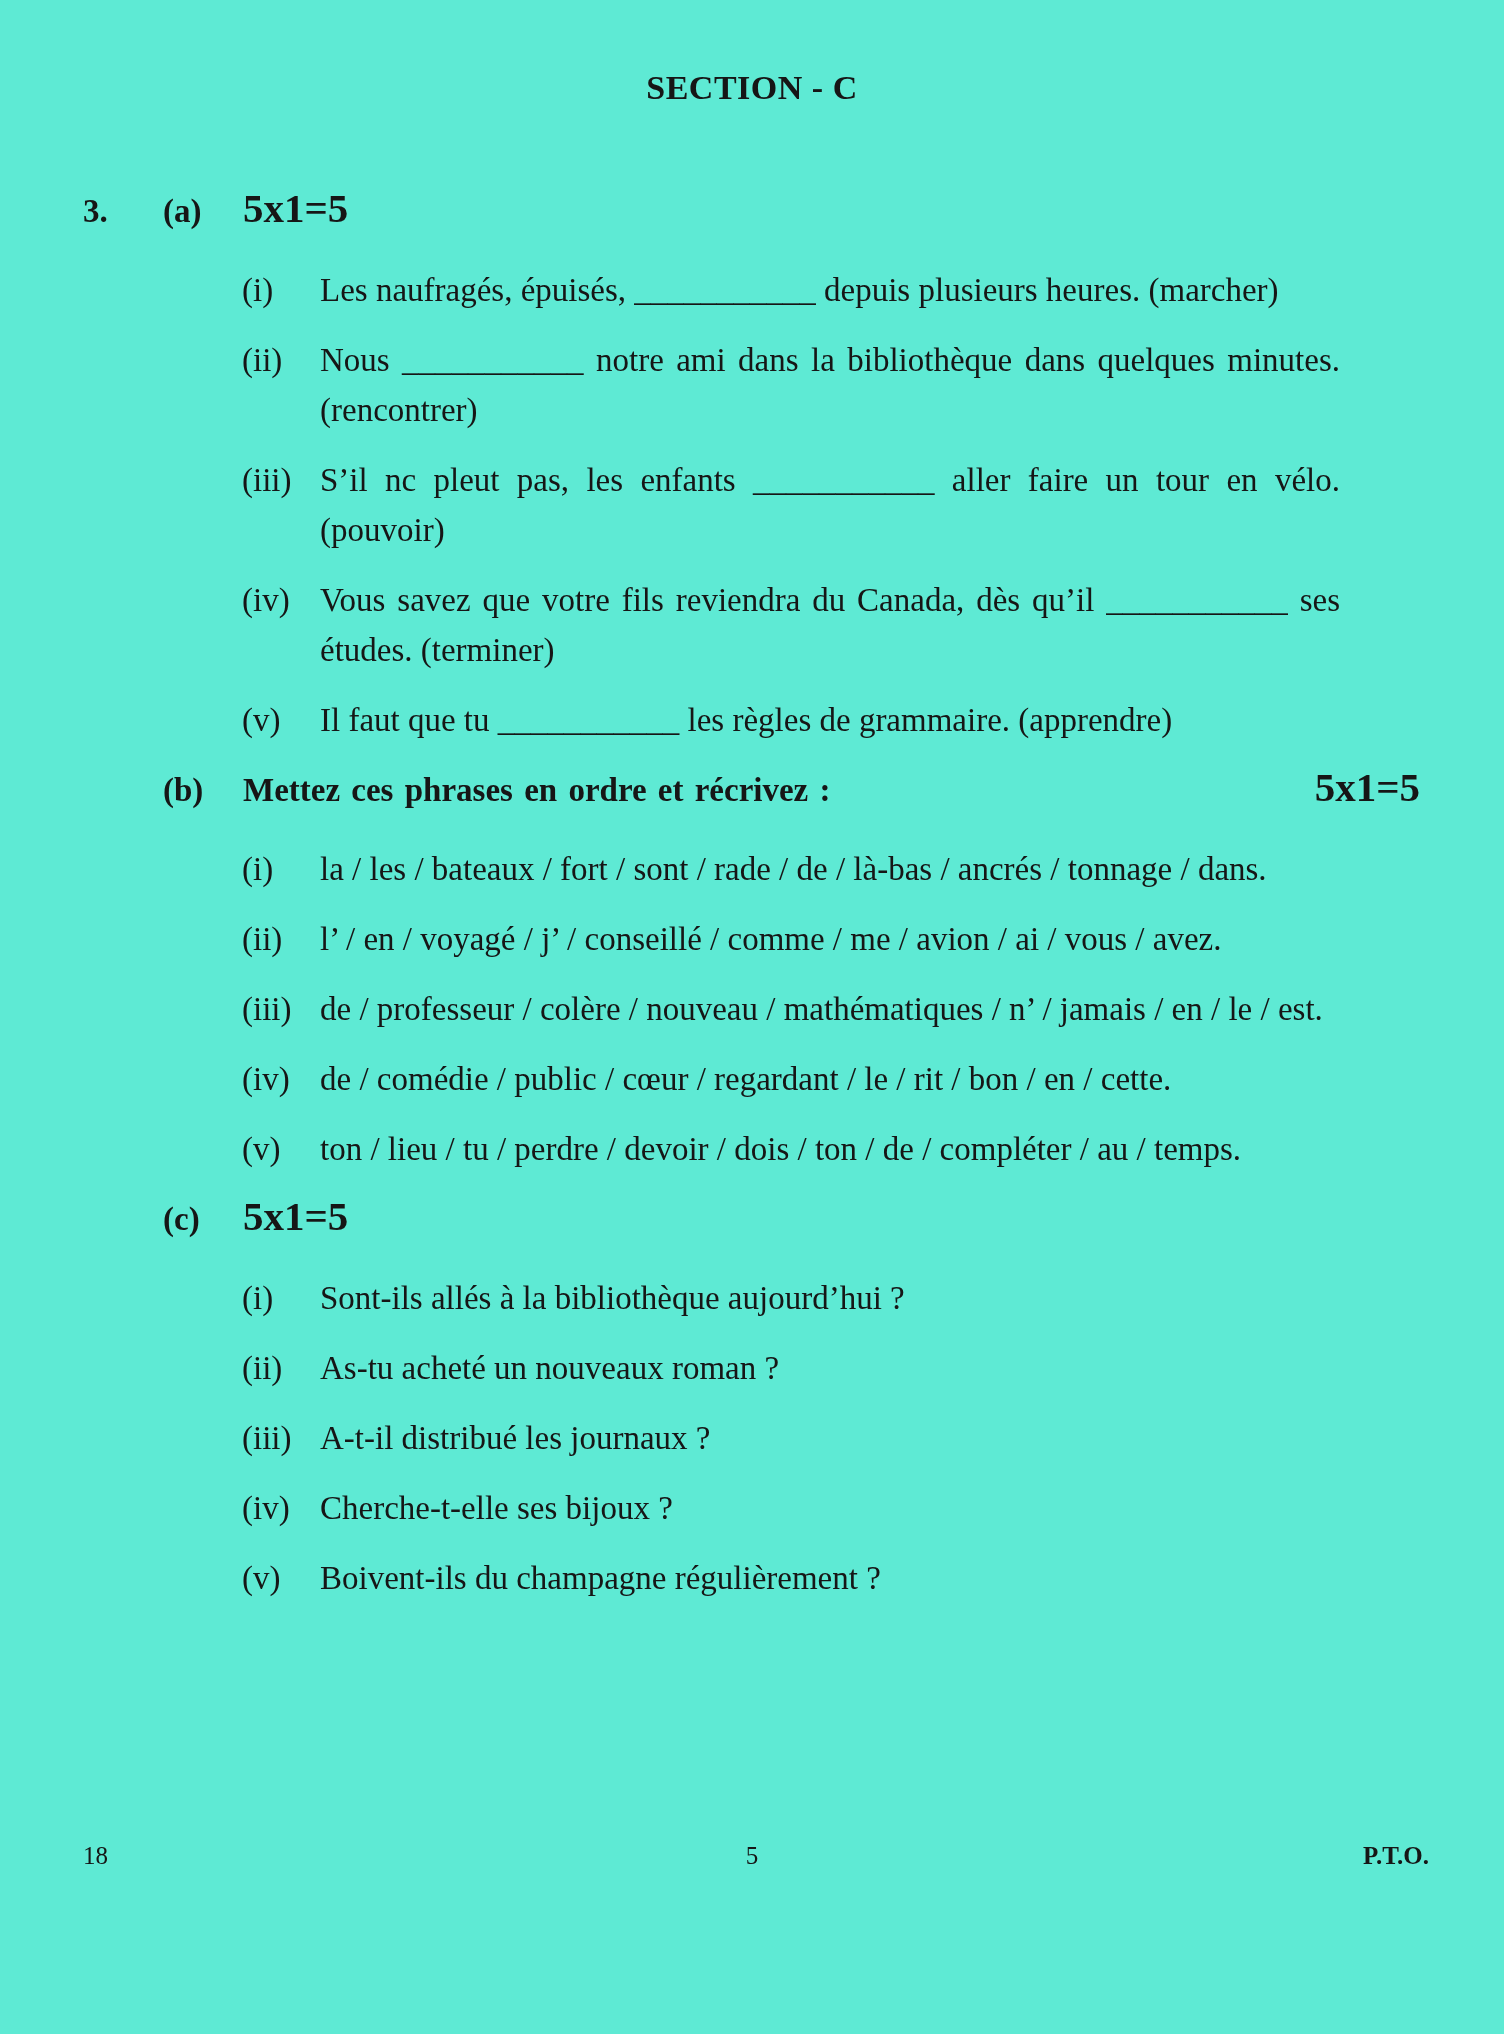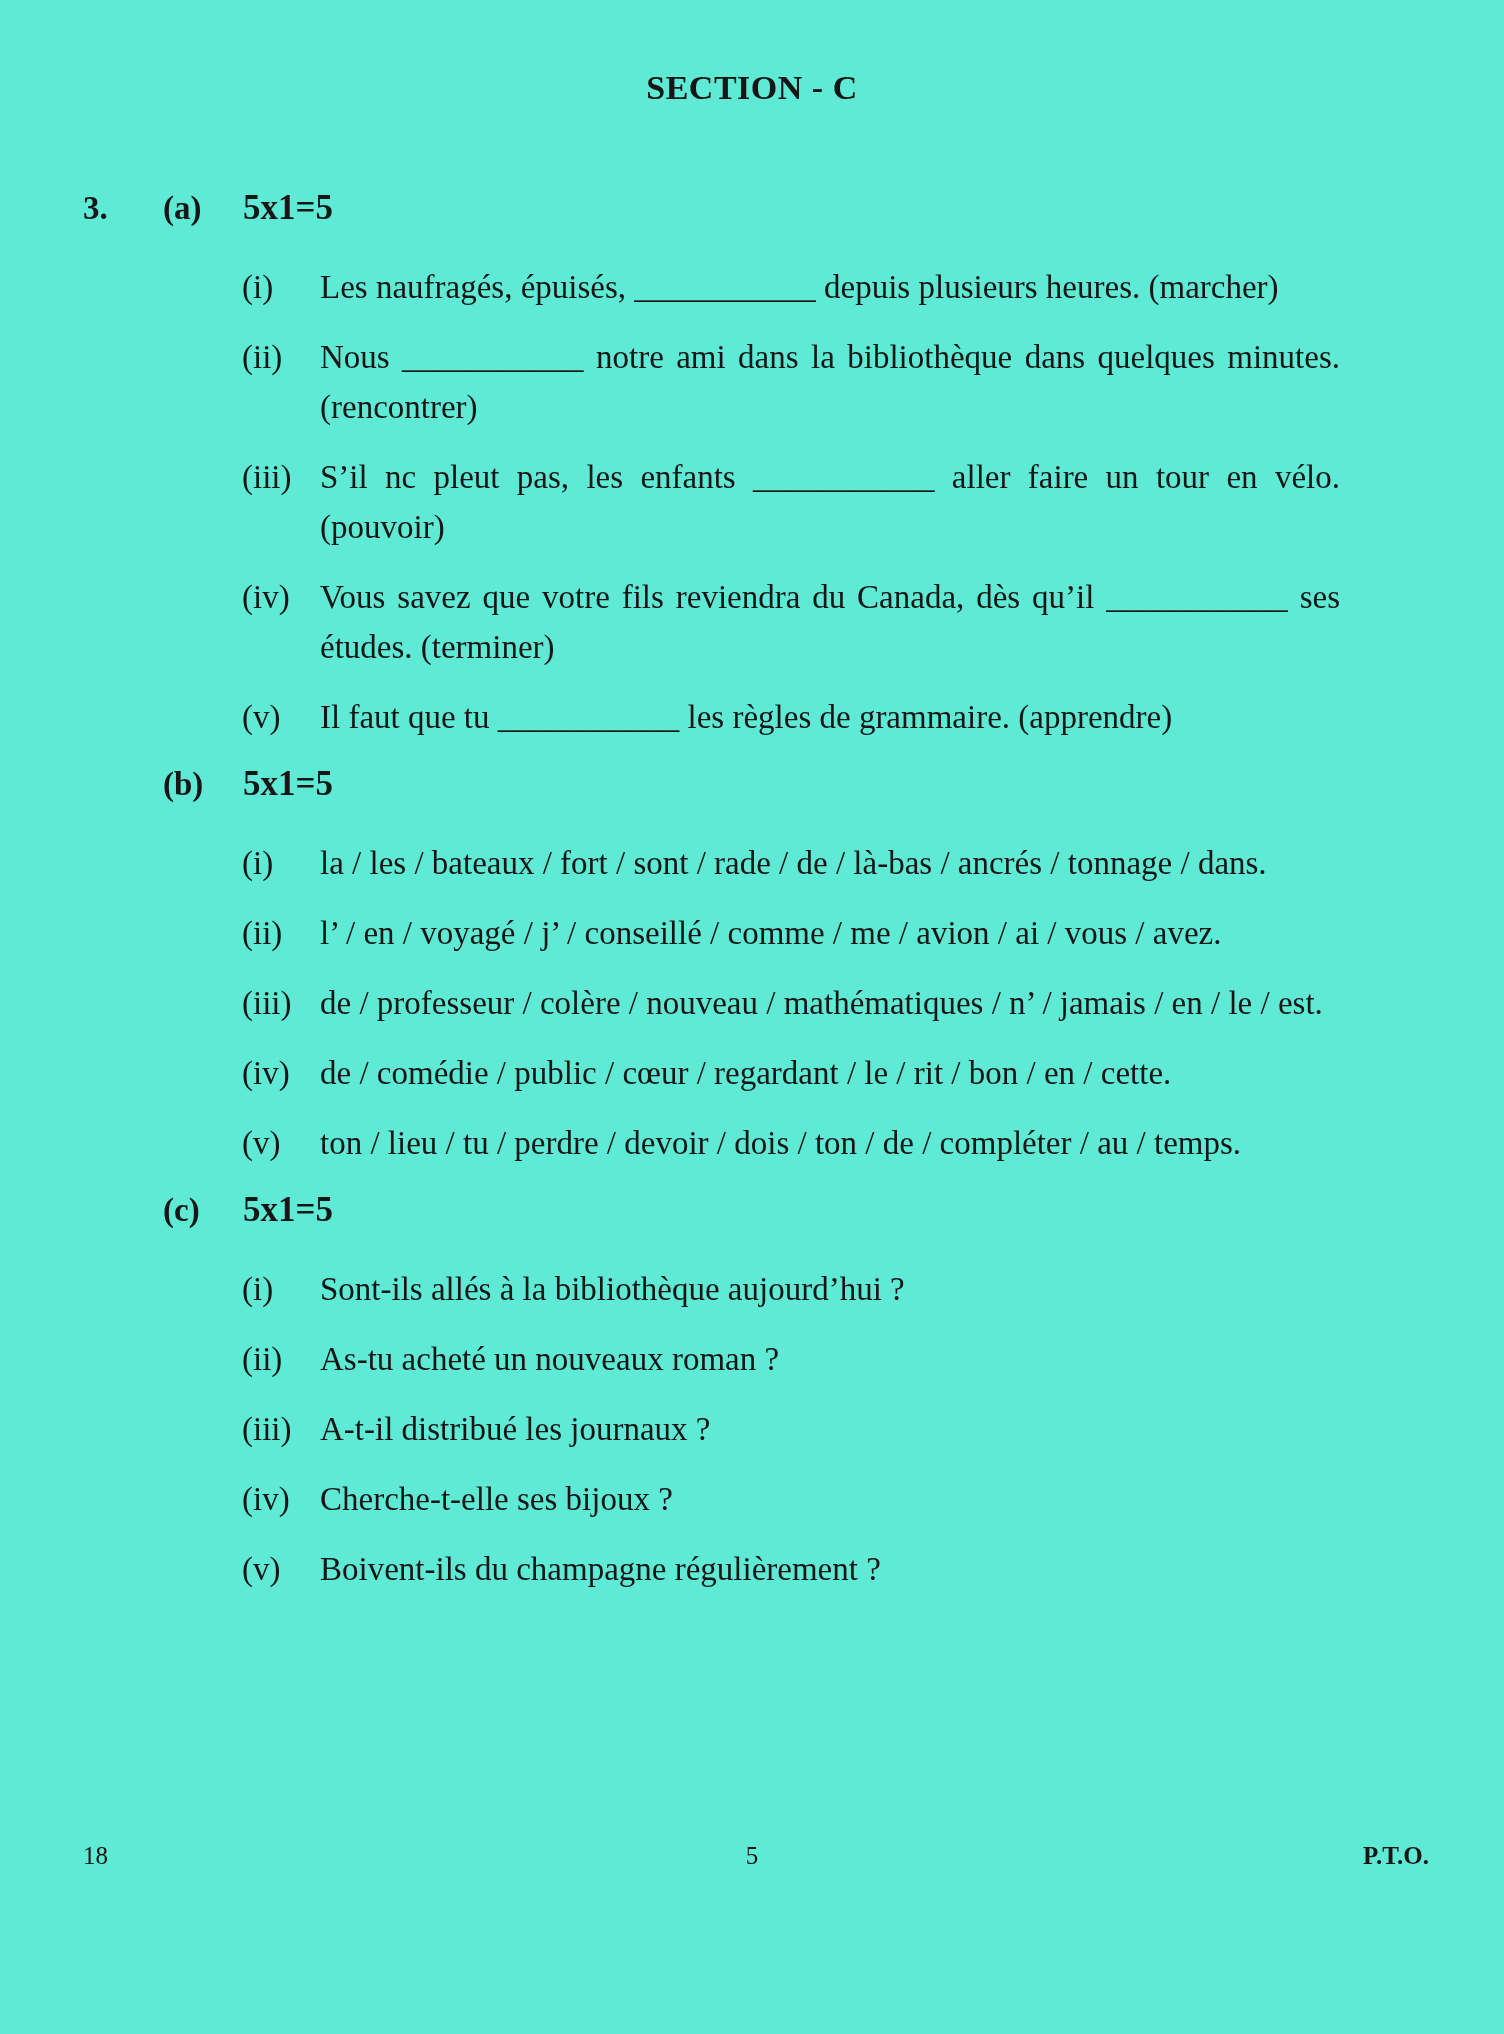--- a/index.html
+++ b/index.html
@@ -34,21 +34,21 @@
     align-items: baseline;
     padding: 0 84px 0 83px;
     font-size: 33px;
     line-height: 44px;
     margin-bottom: 32px;
   }
   .q-head.first { margin-top: 78px; }
   .qnum   { font-weight: bold; }
   .qletter{ font-weight: bold; }
   .qtitle { font-weight: bold; padding-right: 16px; word-spacing: 3px; }
-  .qmarks { font-weight: bold; font-size: 35px; white-space: nowrap; }
+  .qmarks { font-weight: bold; font-size: 41px; white-space: nowrap; }
 
   
   .item {
     display: grid;
     grid-template-columns: 78px 1fr;
     margin: 0 164px 20px 242px;
     font-size: 33px;
     line-height: 50px;
   }
   .rn    { text-align: left; }
@@ -103,20 +103,21 @@
     <div class="itext">Vous savez que votre fils reviendra du Canada, dès qu’il ___________ ses études. (terminer)</div>
   </div>
   <div class="item">
     <span class="rn">(v)</span>
     <div class="itext">Il faut que tu ___________ les règles de grammaire. (apprendre)</div>
   </div>
 
   <div class="q-head">
     <span class="qnum"></span>
     <span class="qletter">(b)</span>
+    <span class="qtitle">Mettez ces phrases en ordre et récrivez :</span>
     <span class="qmarks">5x1=5</span>
   </div>
 
   <div class="item">
     <span class="rn">(i)</span>
     <div class="itext">la / les / bateaux / fort / sont / rade / de / là-bas / ancrés / tonnage / dans.</div>
   </div>
   <div class="item">
     <span class="rn">(ii)</span>
     <div class="itext">l’ / en / voyagé / j’ / conseillé / comme / me / avion / ai / vous / avez.</div>

